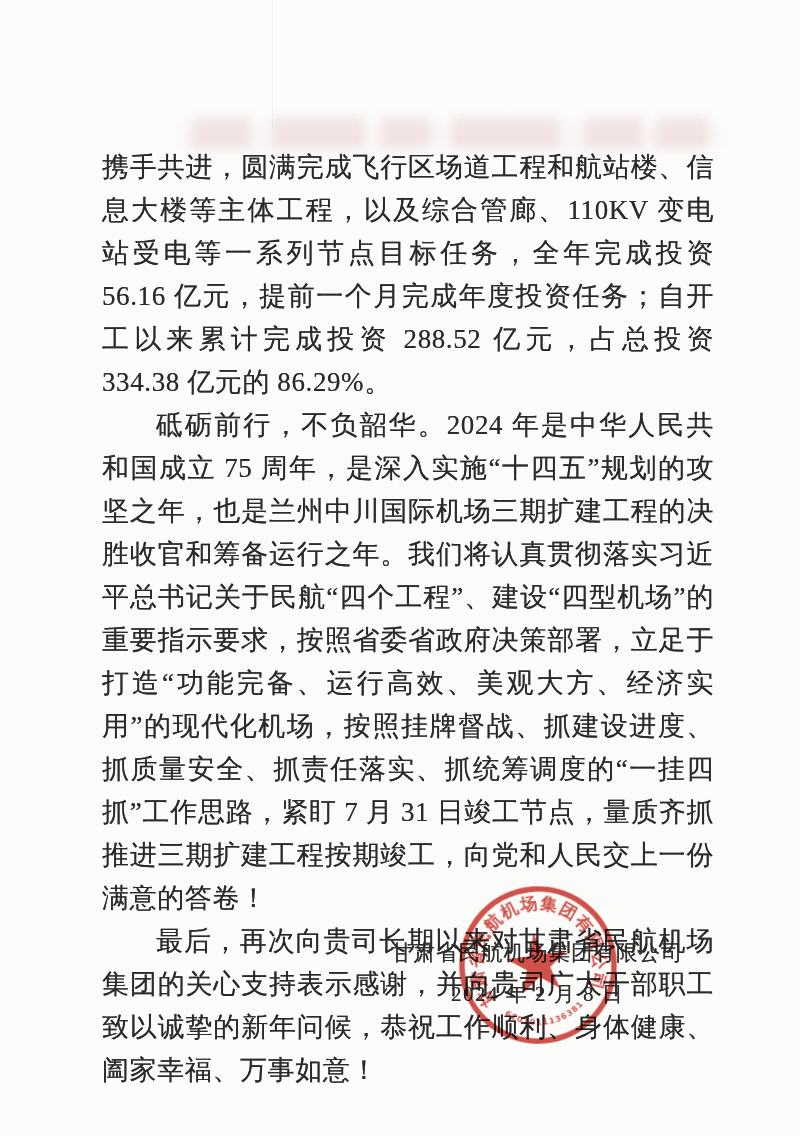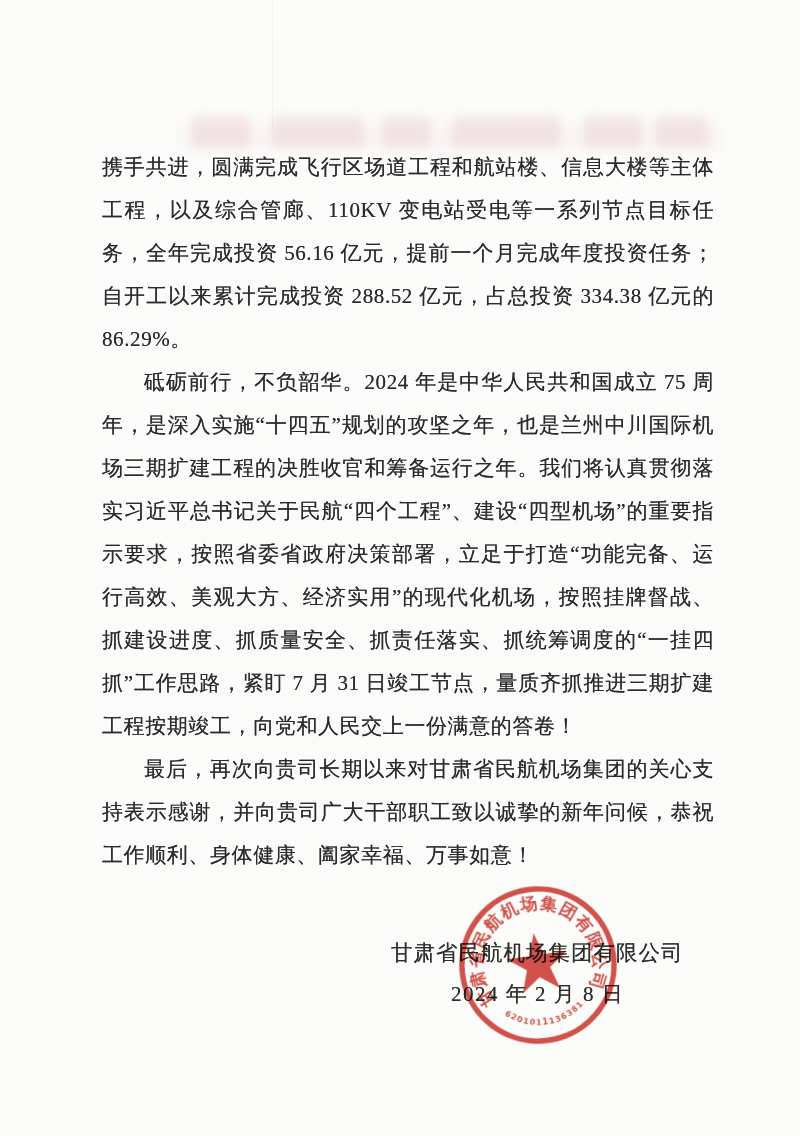--- a/index.html
+++ b/index.html
@@ -39,21 +39,21 @@
     background: rgba(222,172,172,0.10);
     border-radius: 8px;
     filter: blur(7px);
   }
   
   .body-text {
     position: absolute;
     left: 102px; top: 146px;
     width: 612px;
     color: #2a2a2a;
-    font-size: 21px;
+    font-size: 27px;
     line-height: 43px;
     letter-spacing: 0.6px;
     text-align: justify;
     text-align-last: left;
     text-shadow: 0 0 0.6px rgba(45,45,45,0.75);
   }
   .body-text p { margin: 0; }
   .body-text p.indent { text-indent: 2em; }
   
   .signature-company {

